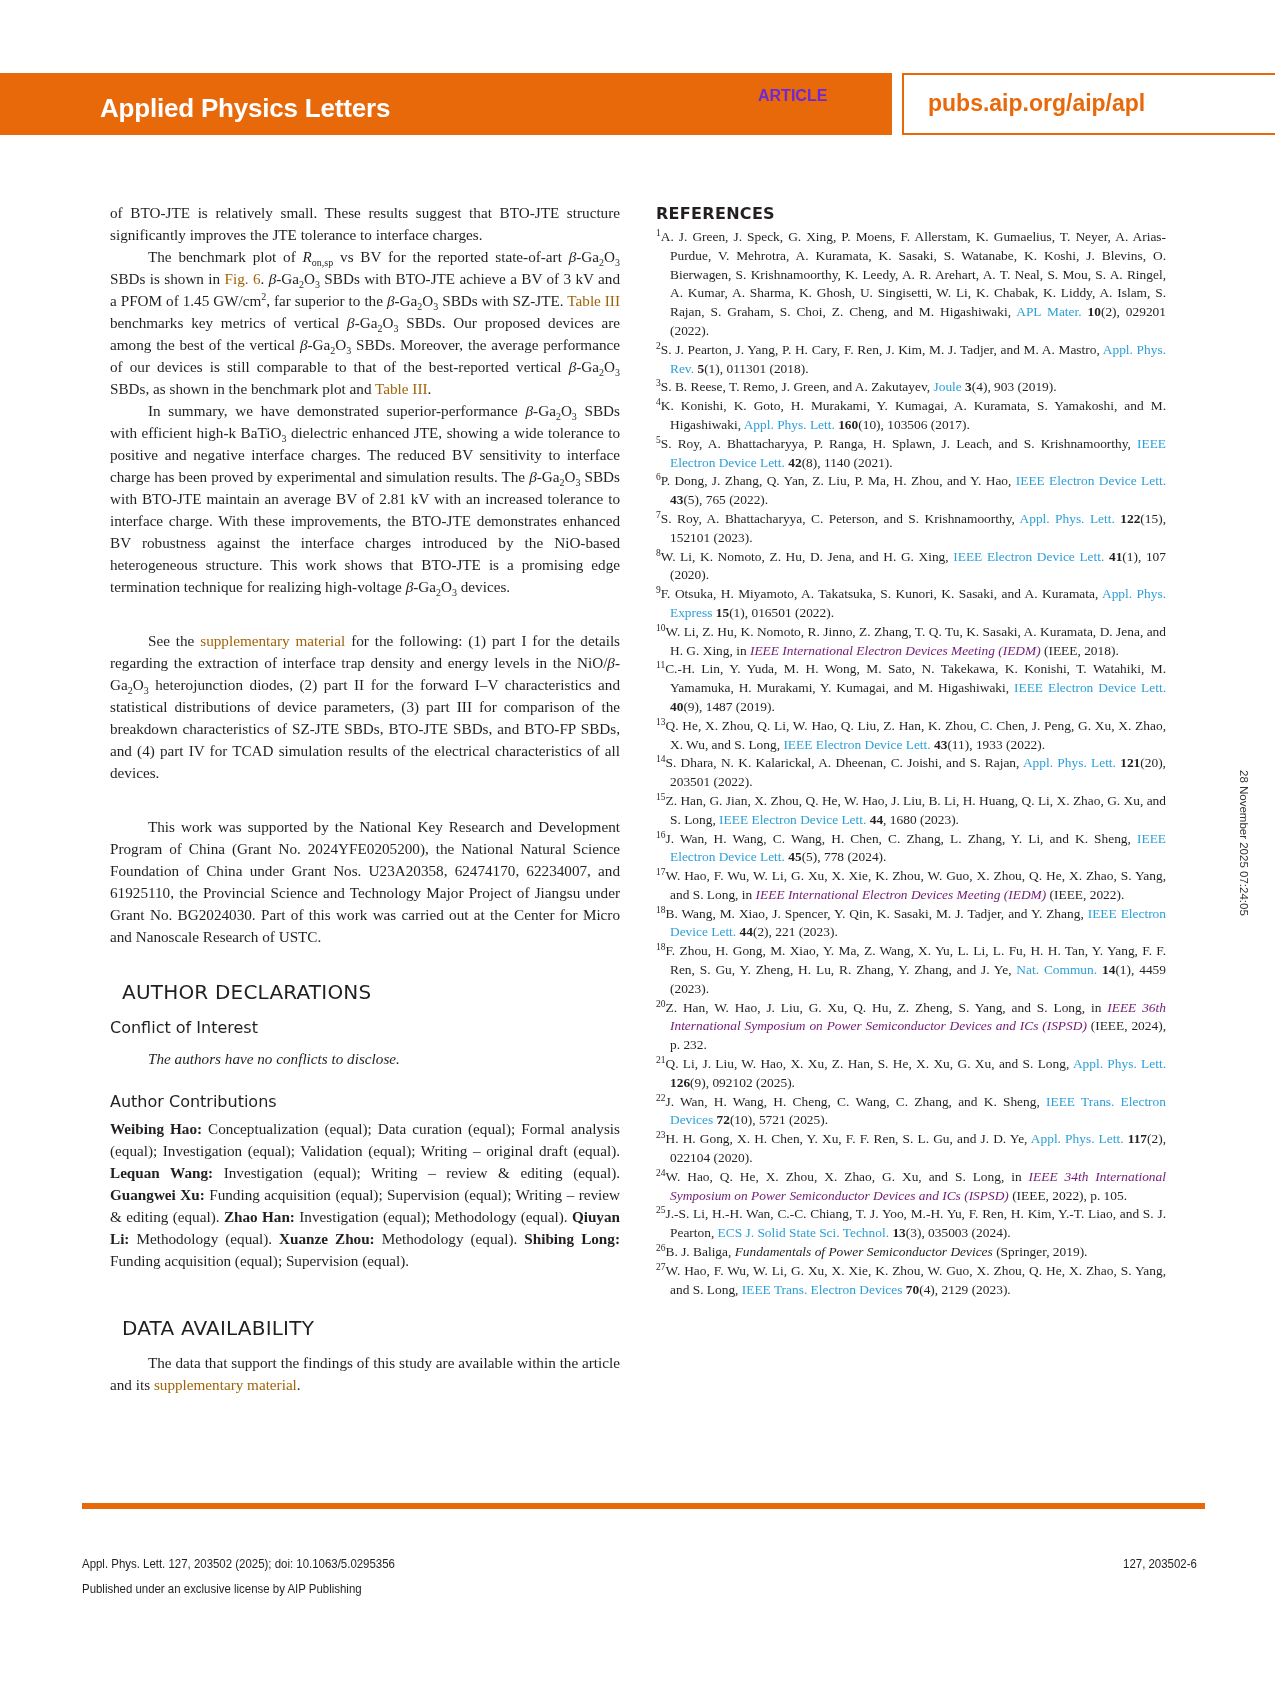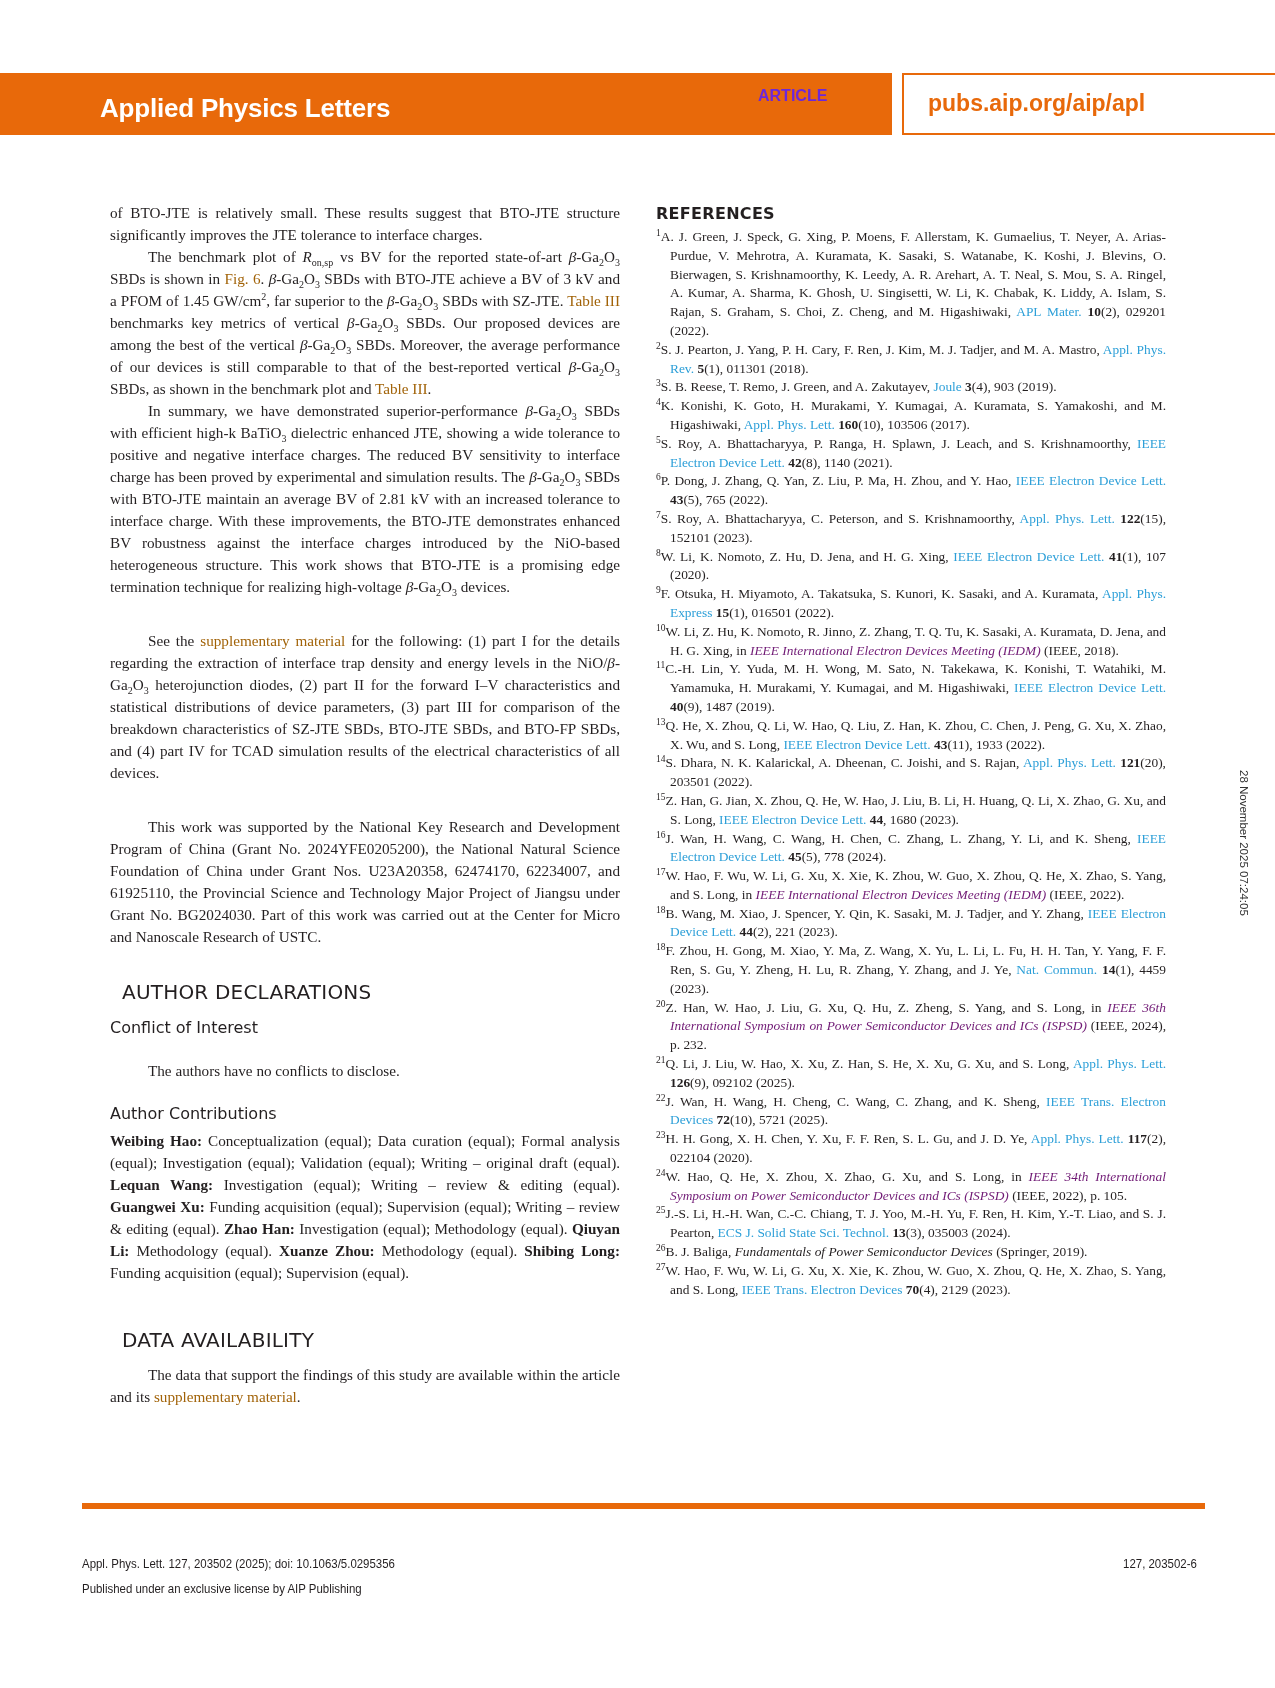--- a/index.html
+++ b/index.html
@@ -57,21 +57,21 @@
 
   <p class="indent"><span>See the </span><a class="link">supplementary material</a><span> for the following: (1) part I for the details regarding the extraction of interface trap density and energy levels in the NiO/</span><span class="it">β</span><span>-Ga</span><sub>2</sub><span>O</span><sub>3</sub><span> heterojunction diodes, (2) part II for the forward I–V characteristics and statistical distributions of device parameters, (3) part III for comparison of the breakdown characteristics of SZ-JTE SBDs, BTO-JTE SBDs, and BTO-FP SBDs, and (4) part IV for TCAD simulation results of the electrical characteristics of all devices.</span></p>
 
   <div class="gap-big"></div>
 
   <p class="indent">This work was supported by the National Key Research and Development Program of China (Grant No. 2024YFE0205200), the National Natural Science Foundation of China under Grant Nos. U23A20358, 62474170, 62234007, and 61925110, the Provincial Science and Technology Major Project of Jiangsu under Grant No. BG2024030. Part of this work was carried out at the Center for Micro and Nanoscale Research of USTC.</p>
 
   <div class="gap-med"></div>
   <h2 class="sec-head">AUTHOR DECLARATIONS</h2>
   <h3 class="sub-head">Conflict of Interest</h3>
-  <p class="indent" style="margin-top:20px;">The authors have no conflicts to disclose.</p>
+  <p class="indent" style="margin-top:8px;font-style:italic;">The authors have no conflicts to disclose.</p>
 
   <div class="gap-med"></div>
   <h3 class="sub-head">Author Contributions</h3>
   <p style="margin-top:4px;"><b>Weibing Hao:</b><span> Conceptualization (equal); Data curation (equal); Formal analysis (equal); Investigation (equal); Validation (equal); Writing – original draft (equal). </span><b>Lequan Wang:</b><span> Investigation (equal); Writing – review &amp; editing (equal). </span><b>Guangwei Xu:</b><span> Funding acquisition (equal); Supervision (equal); Writing – review &amp; editing (equal). </span><b>Zhao Han:</b><span> Investigation (equal); Methodology (equal). </span><b>Qiuyan Li:</b><span> Methodology (equal). </span><b>Xuanze Zhou:</b><span> Methodology (equal). </span><b>Shibing Long:</b><span> Funding acquisition (equal); Supervision (equal).</span></p>
 
   <div class="gap-big"></div>
   <h2 class="sec-head">DATA AVAILABILITY</h2>
   <p class="indent"><span>The data that support the findings of this study are available within the article and its </span><a class="link">supplementary material</a><span>.</span></p>
 </div>
 

